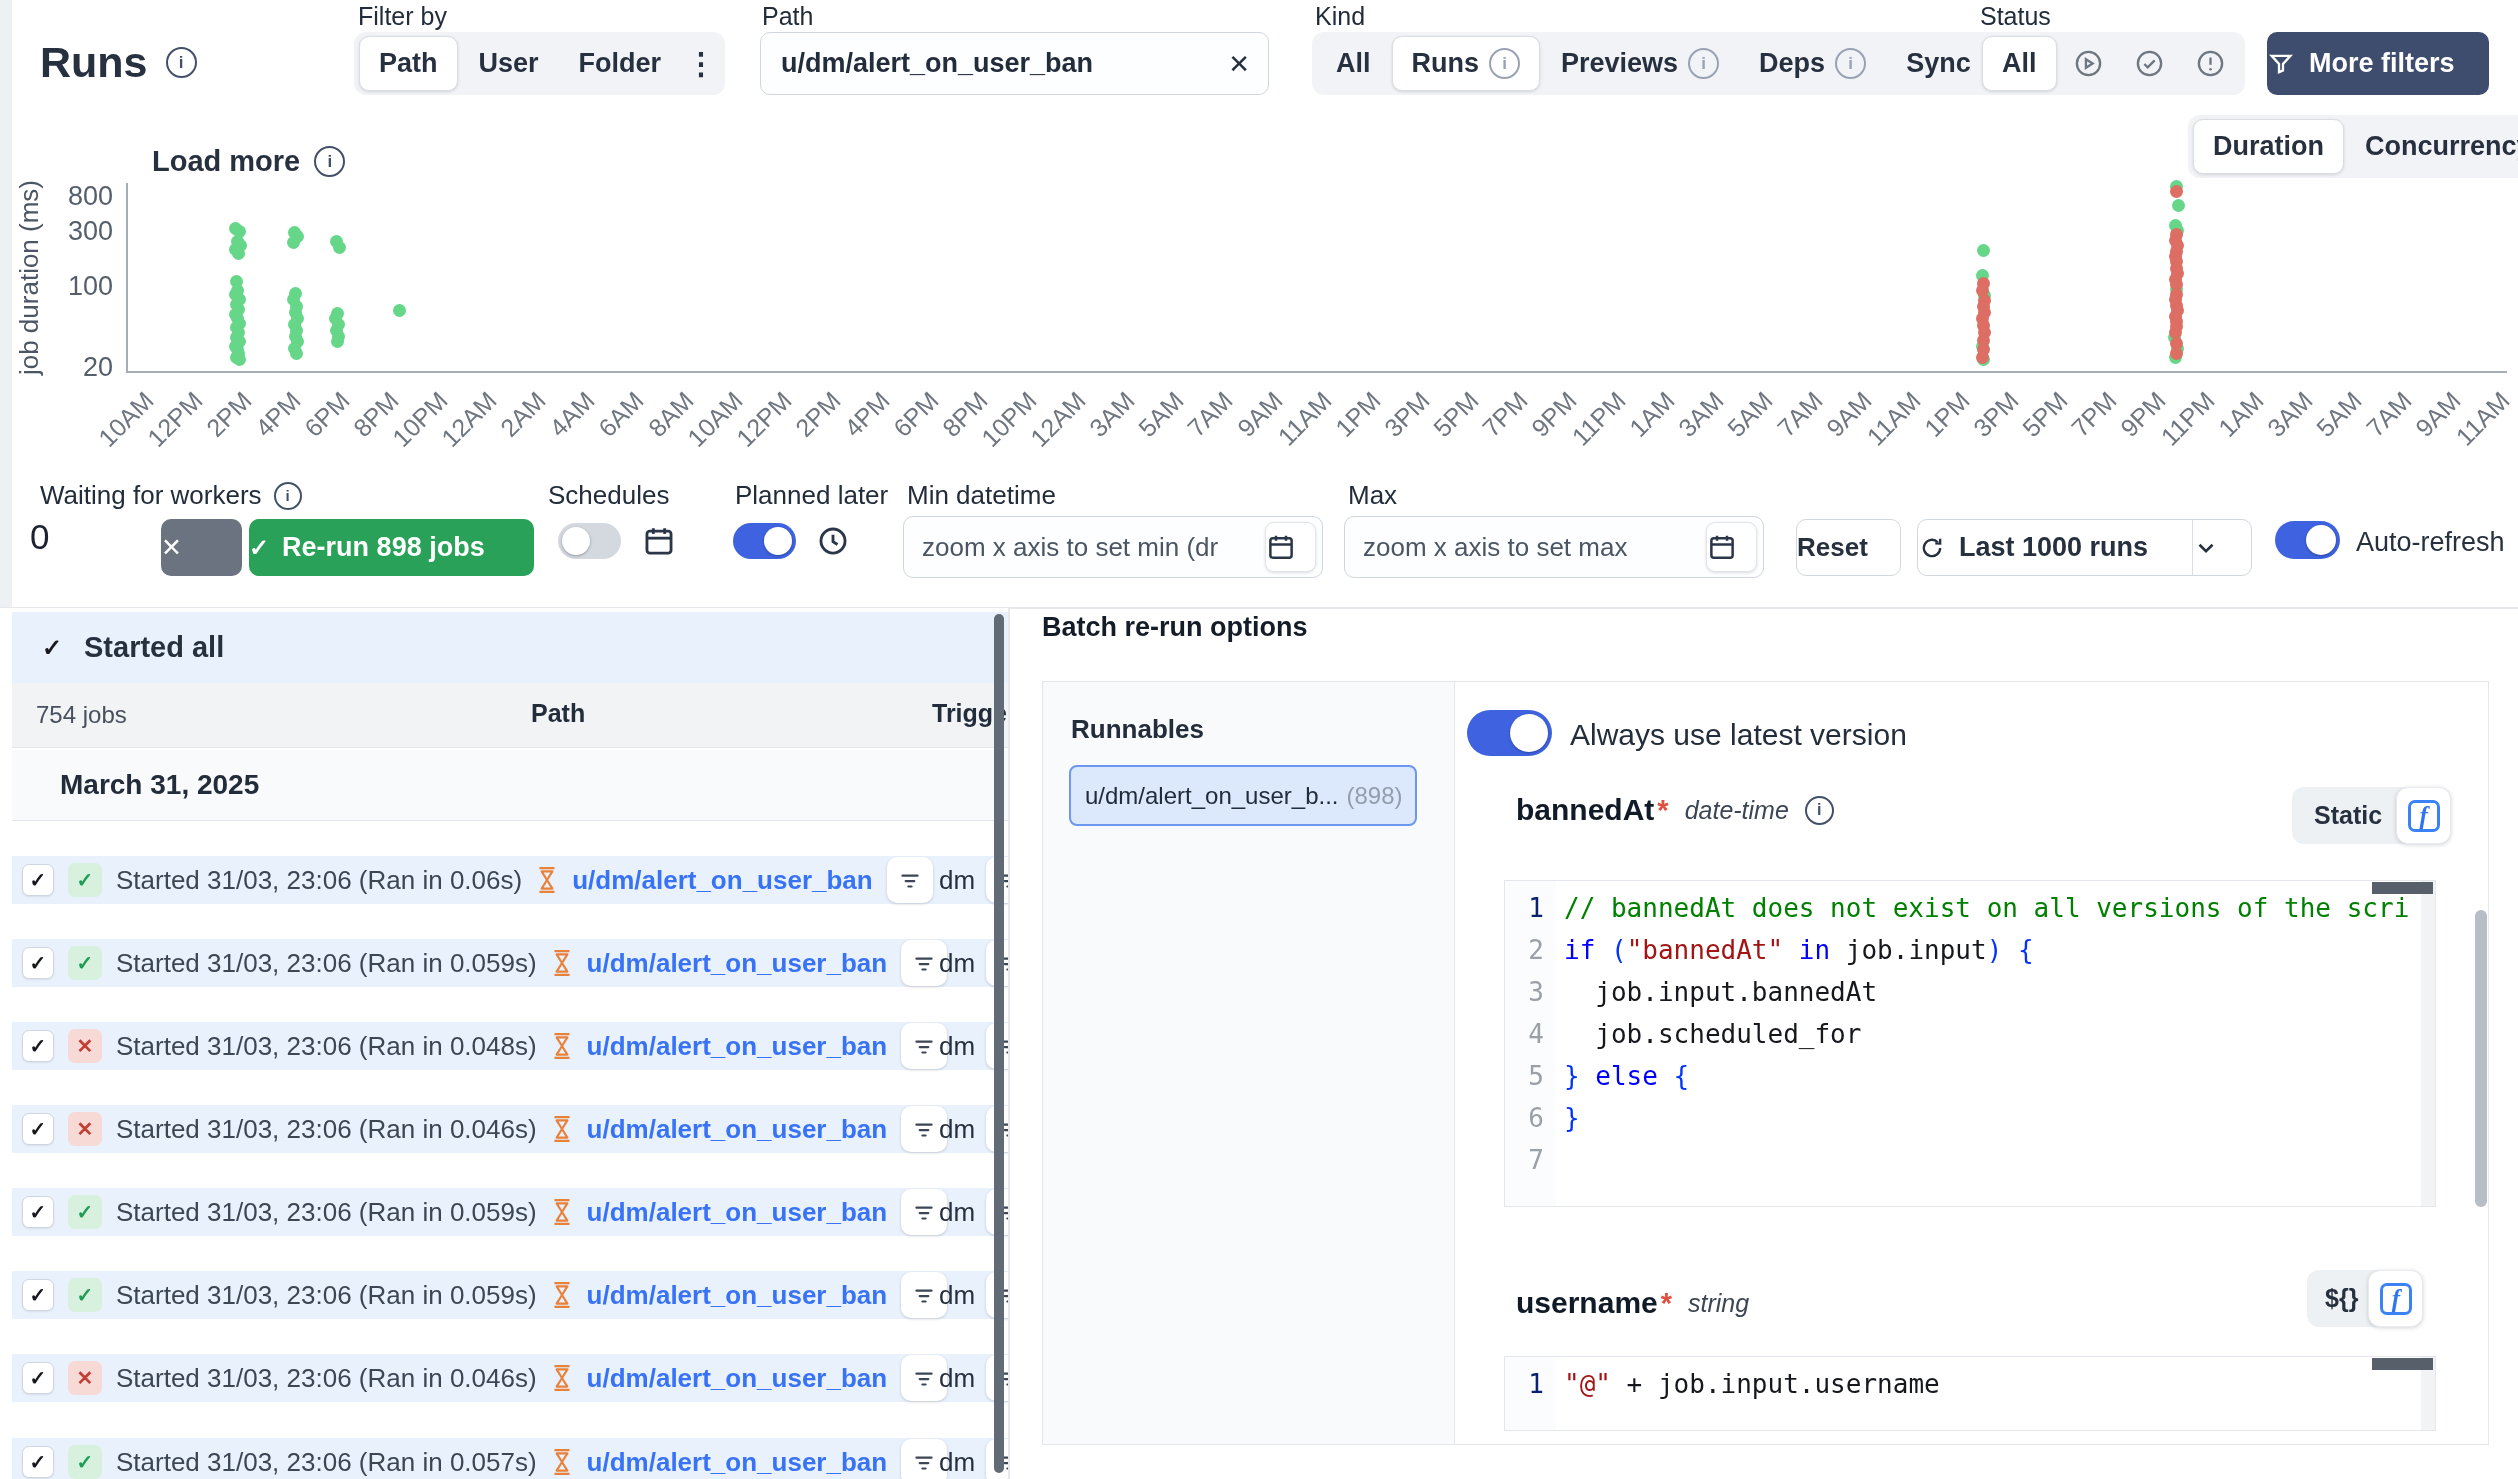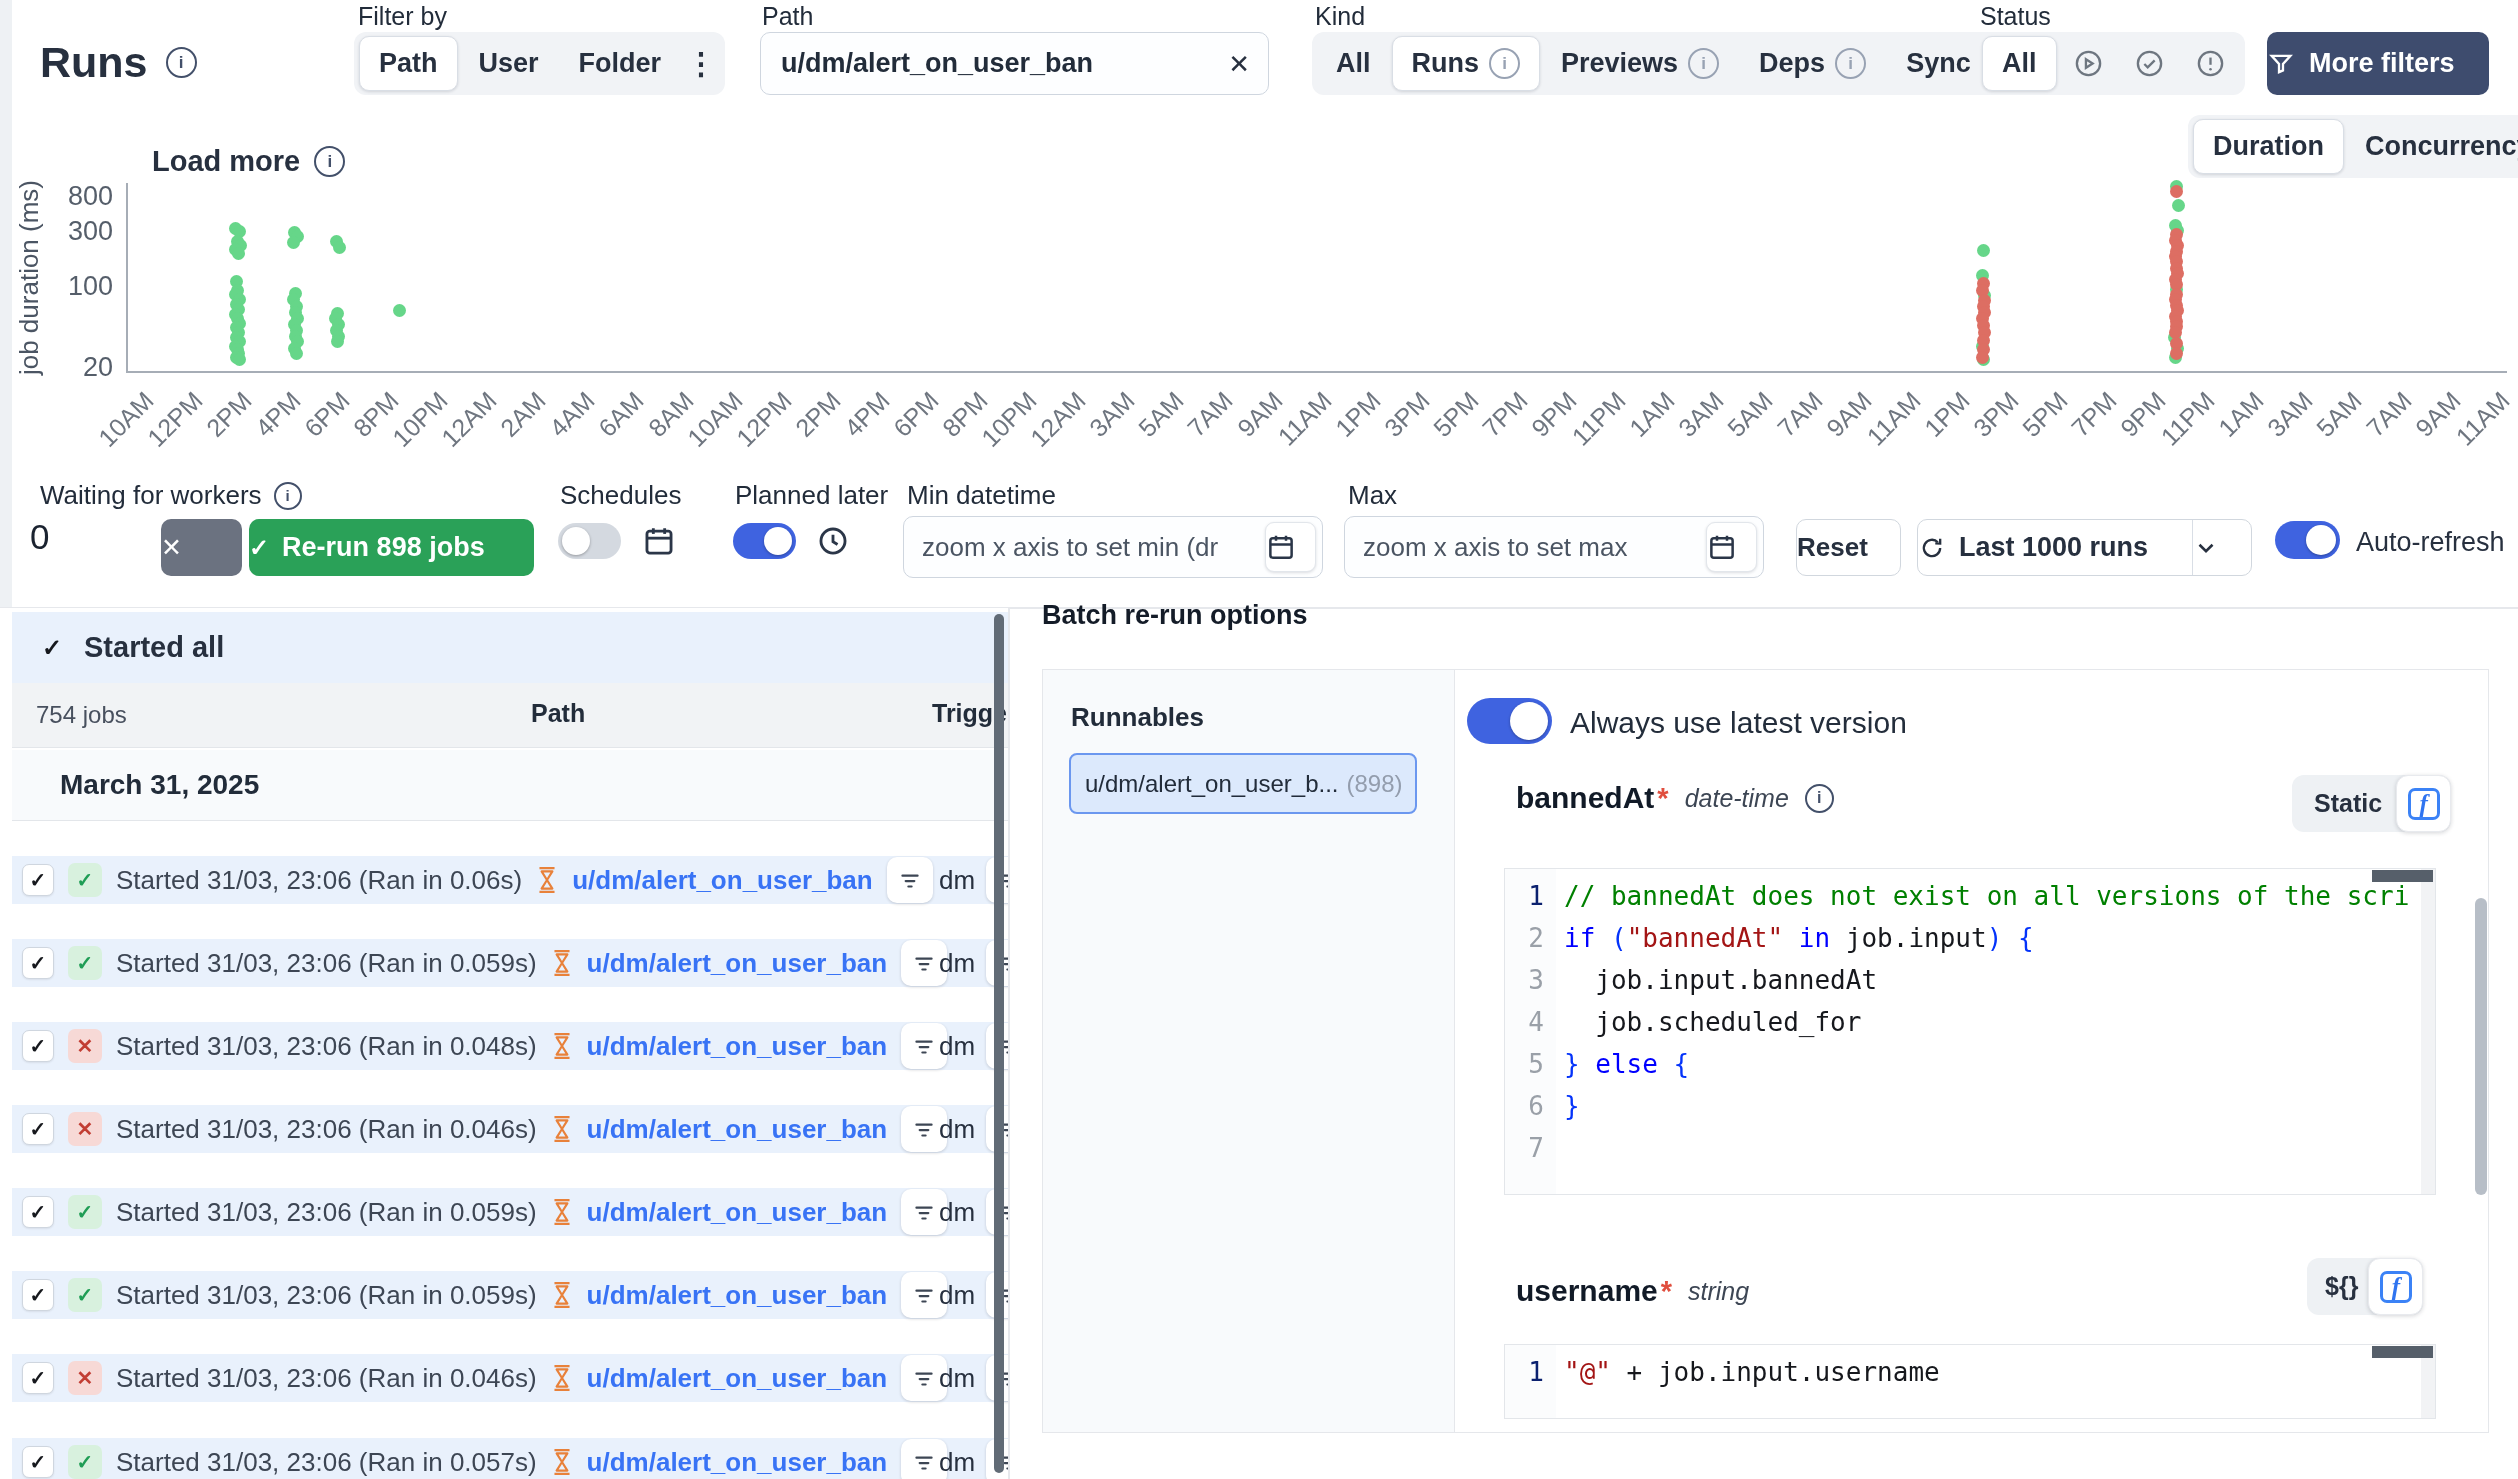--- a/index.html
+++ b/index.html
@@ -334,21 +334,21 @@
   <div class="abs" style="left:30px;top:42px;font-size:35px;color:#1b2330">0</div>
 
   <div class="abs btnish" style="left:161px;top:44px;width:81px;height:57px;background:#6b7280;border-radius:10px;cursor:pointer">
     <span style="color:#fff;font-size:25px">✕</span>
   </div>
   <div class="abs btnish" style="left:249px;top:44px;width:285px;height:57px;background:#2aa158;border-radius:10px;gap:13px;cursor:pointer">
     <span style="color:#fff;font-size:24px;font-weight:700">✓</span>
     <span style="color:#fff;font-size:27px;font-weight:700">Re-run 898 jobs</span>
   </div>
 
-  <div class="flabel" style="left:560px;top:5px;font-size:26px">Schedules</div>
+  <div class="flabel" style="left:548px;top:5px;font-size:26px">Schedules</div>
   <span class="tog sm abs" id="tog-schedules" style="left:558px;top:48px;position:absolute">
       <span class="knob"></span>
     </span>
   <svg class="abs" style="left:642px;top:49px" width="34" height="34" viewBox="0 0 24 24" fill="none" stroke="#2b3648" stroke-width="2">
       <rect x="3.5" y="5" width="17" height="15.5" rx="2"></rect>
       <line x1="3.5" y1="10" x2="20.5" y2="10"></line>
       <line x1="8" y1="3" x2="8" y2="7"></line>
       <line x1="16" y1="3" x2="16" y2="7"></line>
     </svg>
 
@@ -634,21 +634,21 @@
             <line x1="8" y1="13" x2="16" y2="13"></line>
             <line x1="10.5" y1="18" x2="13.5" y2="18"></line>
           </svg>
         </span>
       </div>
     </div>
   <div class="abs" style="left:994px;top:6px;width:10px;height:859px;background:#616b76;border-radius:5px"></div>
 </div>
 <div class="hr" style="left:1008px;top:608px;width:2px;height:871px"></div>
 
-<div class="abs" style="left:1010px;top:576px;width:1509px;height:871px">
+<div class="abs" style="left:1010px;top:588px;width:1509px;height:871px">
   <span class="abs" style="left:32px;top:24px;font-size:27px;font-weight:600;color:#141c28">Batch re-run options</span>
 
   <div class="card" style="left:32px;top:93px;width:1445px;height:762px">
 
     <div class="abs" style="left:0;top:0;width:412px;height:100%;background:#f8fafc;border-right:1px solid #e5e7eb;box-sizing:border-box">
       <span class="abs" style="left:28px;top:32px;font-size:26px;font-weight:600;color:#222c3a">Runnables</span>
       <div class="abs" style="left:26px;top:83px;width:348px;height:61px;background:#dce9fc;border:2px solid #6b97ef;border-radius:8px;display:flex;align-items:center;padding:0 14px;box-sizing:border-box;gap:8px;cursor:pointer">
         <span style="font-size:24px;color:#222c3a;white-space:nowrap">u/dm/alert_on_user_b...</span>
         <span style="font-size:24px;color:#939dad">(898)</span>
       </div>

